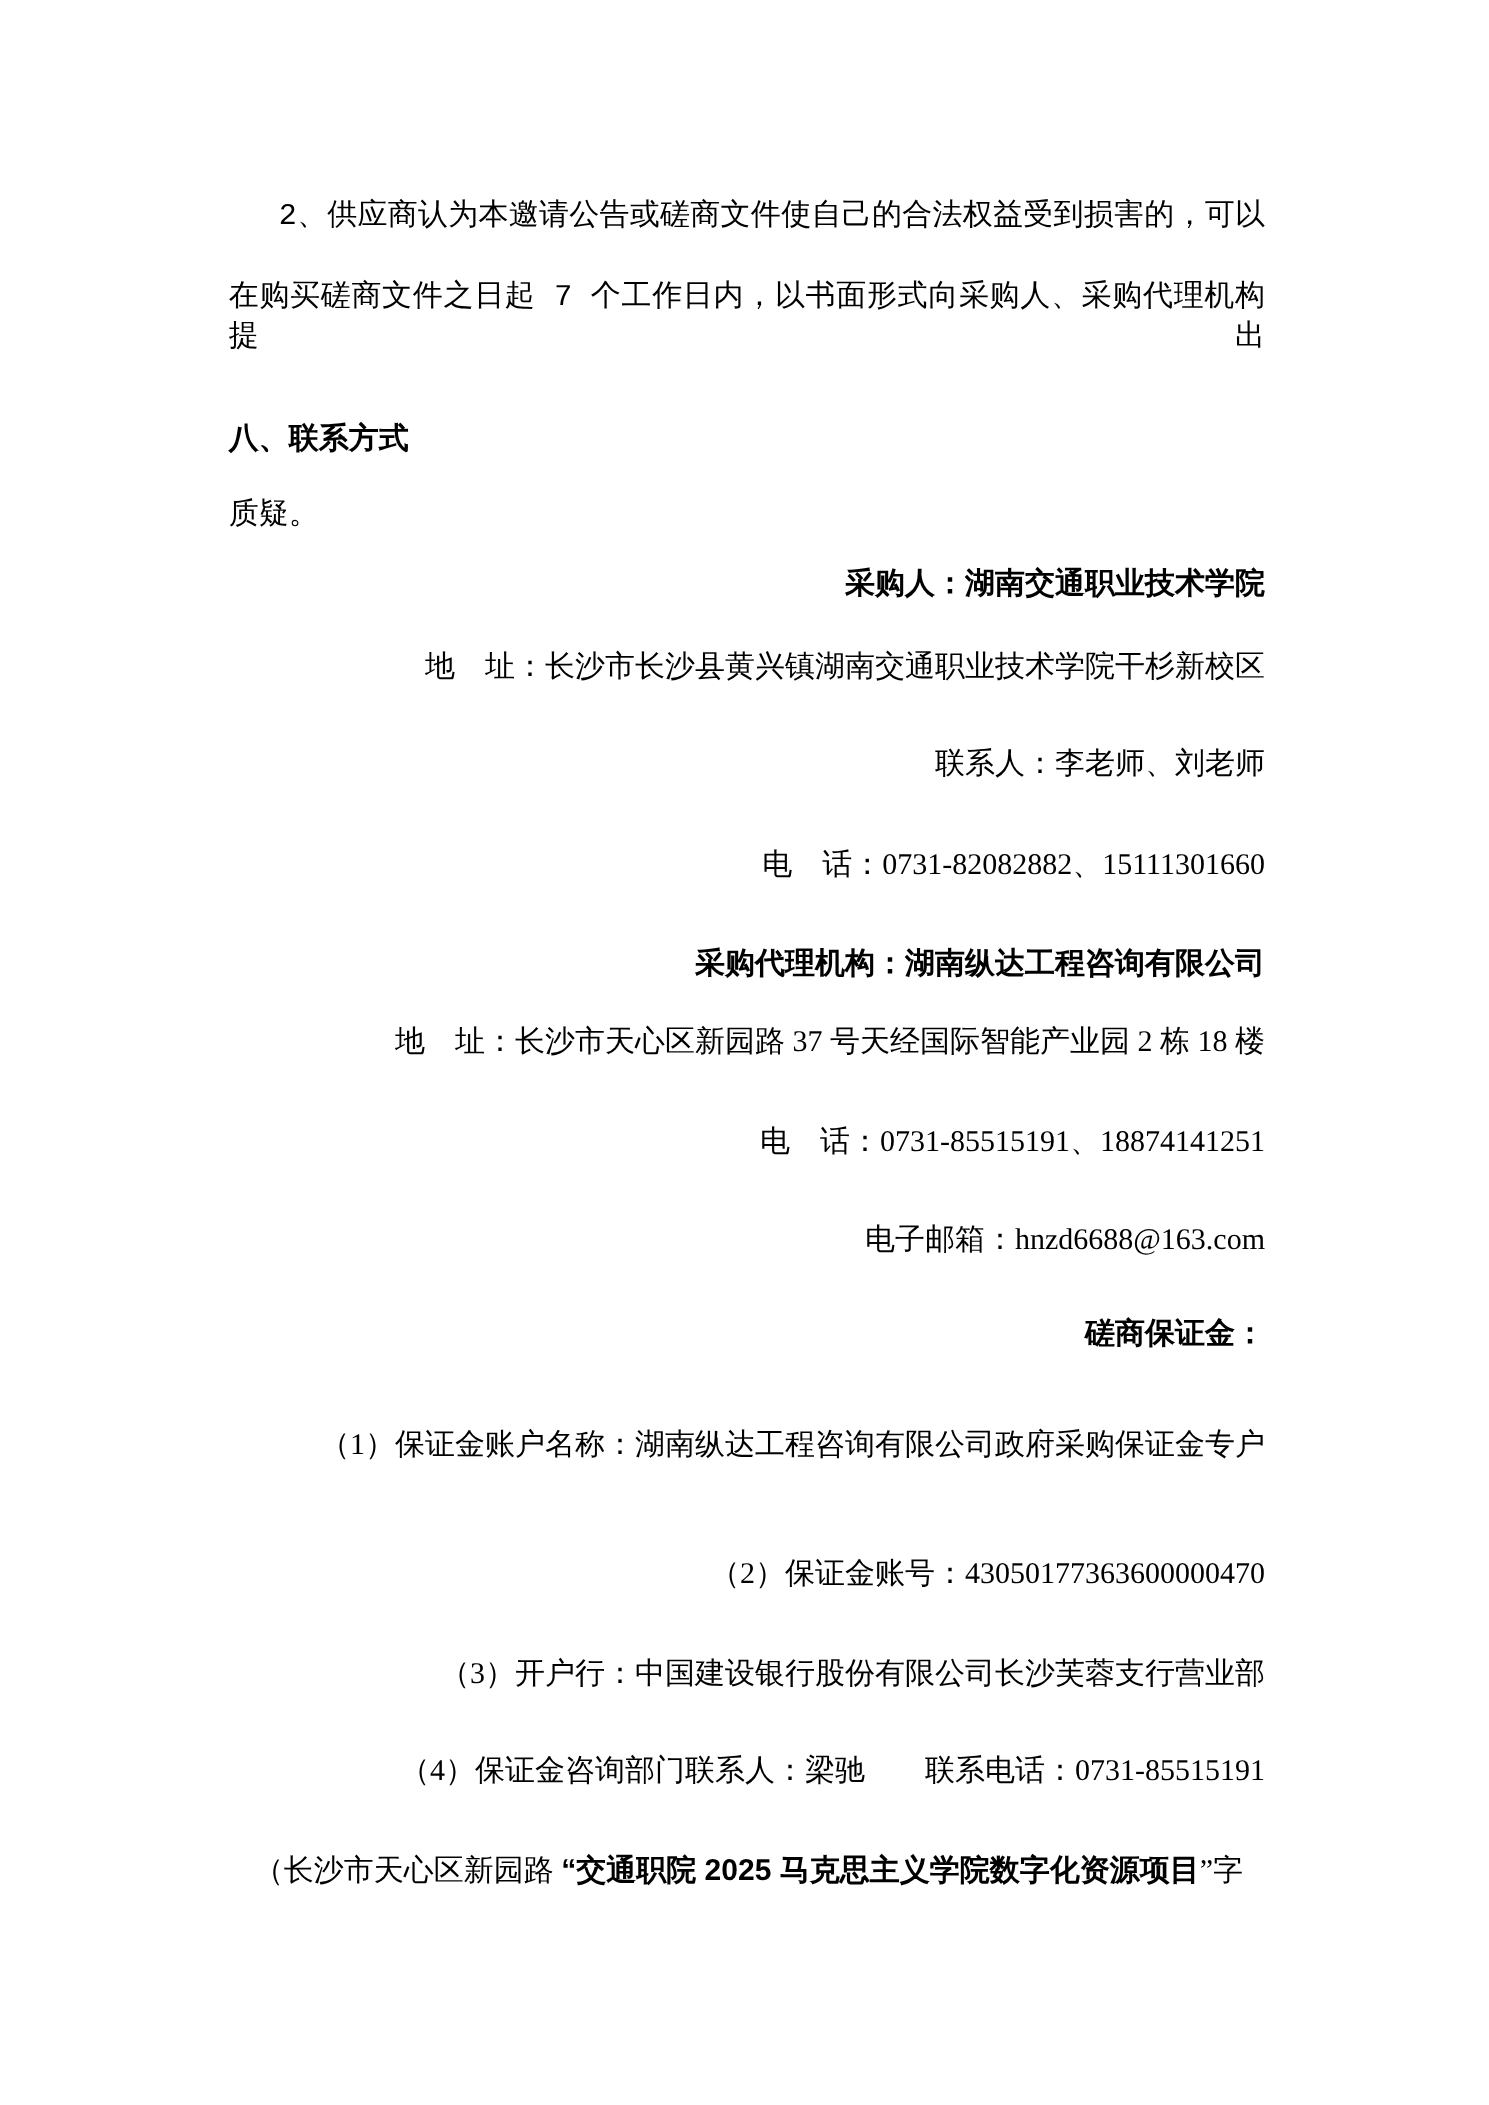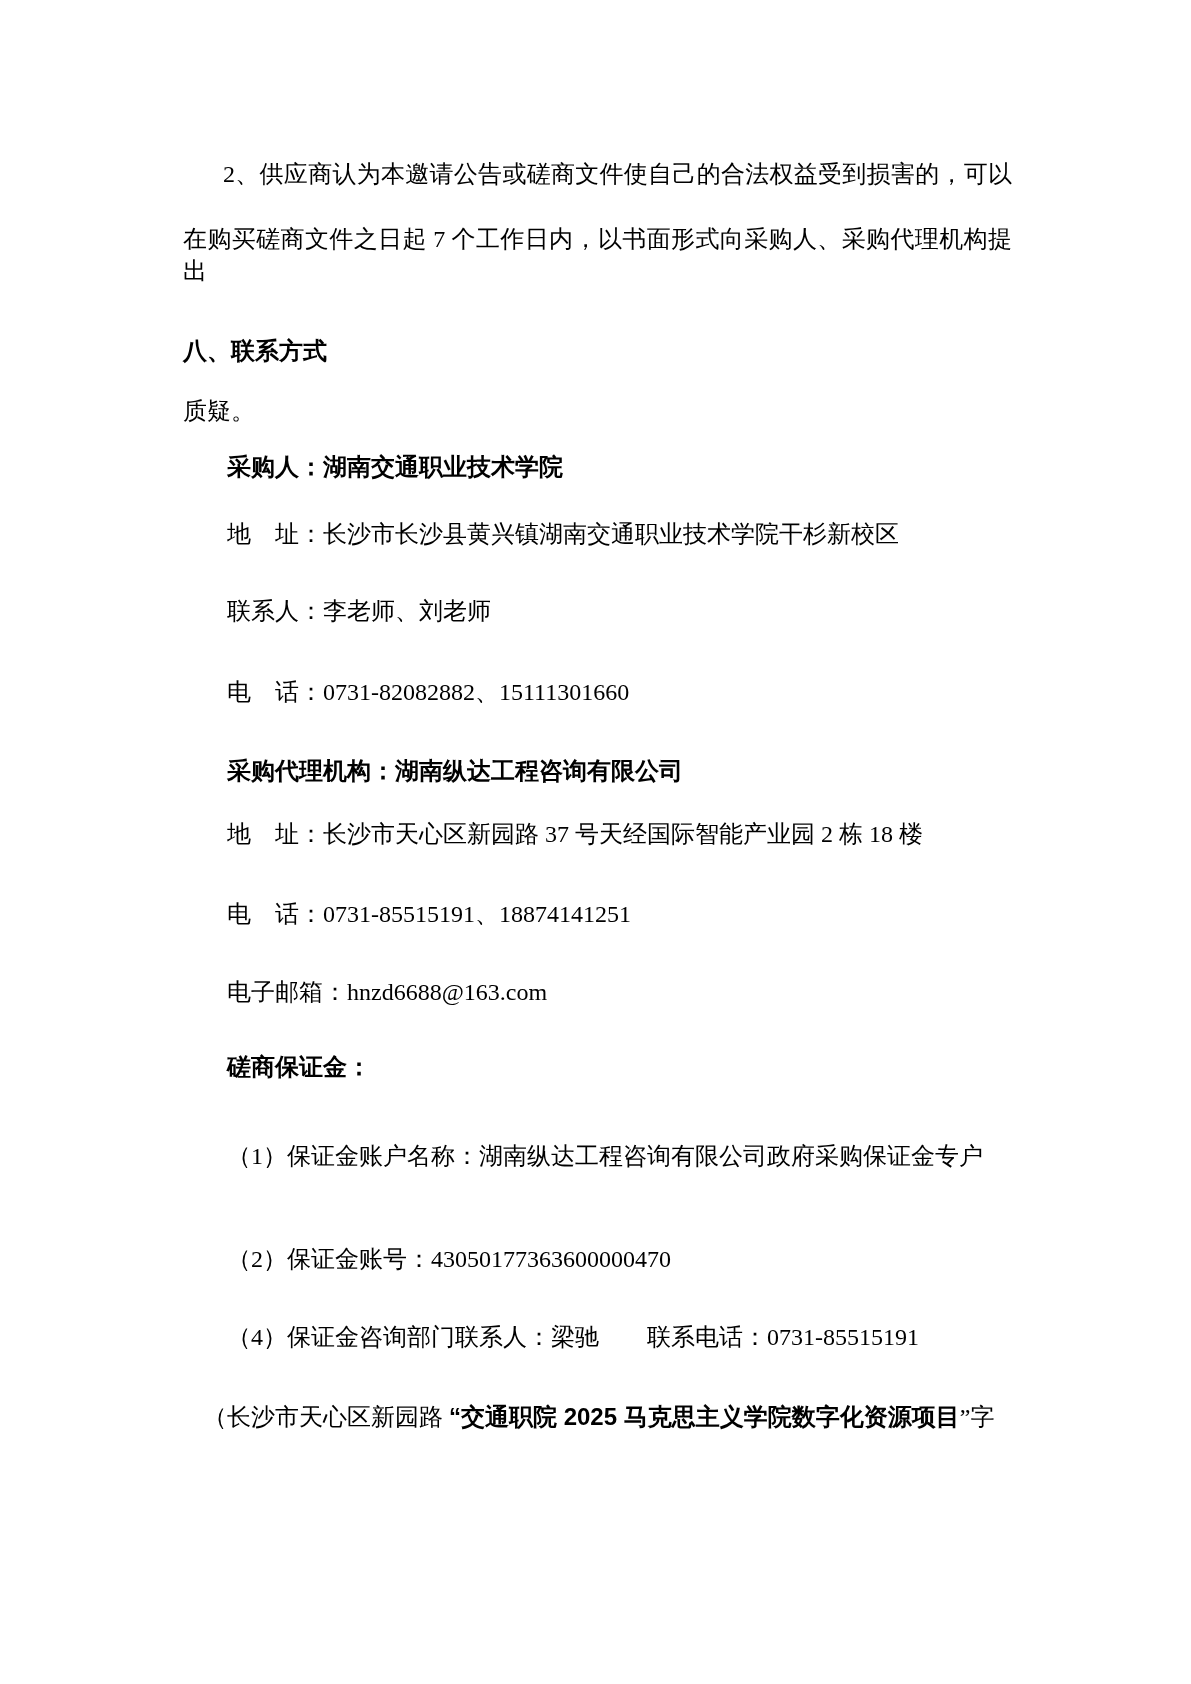--- a/index.html
+++ b/index.html
@@ -17,25 +17,26 @@
     overflow: hidden;
   }
   .line {
     line-height: 32px;
     letter-spacing: 0px;
   }
   
   .jl {
     text-align: justify;
     text-align-last: justify;
+    font-family: Liberation Mono, monospace;
   }
   
   .ind { text-indent: 40px; }
   
-  .ind2 { padding-left: 44px; }
+  .ind2 { padding-left: 44px; text-align: right; }
   
   .ind3 { padding-left: 20px; }
   
   .hei {
     font-family: "Liberation Sans", "DejaVu Sans", sans-serif;
     font-weight: bold;
   }
 </style>
 </head>
 <body>
@@ -54,17 +55,18 @@
   <div class="line ind2" style="margin-top:49px">电　话：0731-82082882、15111301660</div>
 
   <div class="line hei ind2" style="margin-top:47px">采购代理机构：湖南纵达工程咨询有限公司</div>
   <div class="line ind2" style="margin-top:31px">地　址：长沙市天心区新园路 37 号天经国际智能产业园 2 栋 18 楼</div>
   <div class="line ind2" style="margin-top:48px">电　话：0731-85515191、18874141251</div>
   <div class="line ind2" style="margin-top:46px">电子邮箱：hnzd6688@163.com</div>
 
   <div class="line hei ind2" style="margin-top:43px">磋商保证金：</div>
   <div class="line ind2" style="margin-top:57px">（1）保证金账户名称：湖南纵达工程咨询有限公司政府采购保证金专户</div>
   <div class="line ind2" style="margin-top:71px">（2）保证金账号：43050177363600000470</div>
+  <div class="line ind2" style="margin-top:48px">（3）开户行：中国建设银行股份有限公司长沙芙蓉支行营业部</div>
   <div class="line ind2" style="margin-top:46px">（4）保证金咨询部门联系人：梁驰　　联系电话：0731-85515191</div>
 
   <div class="line ind3" style="margin-top:48px"><span>（长沙市天心区新园路 </span><span class="hei">“交通职院 2025 马克思主义学院数字化资源项目</span><span>”字</span></div>
 
 </div>
 
 </body></html>

